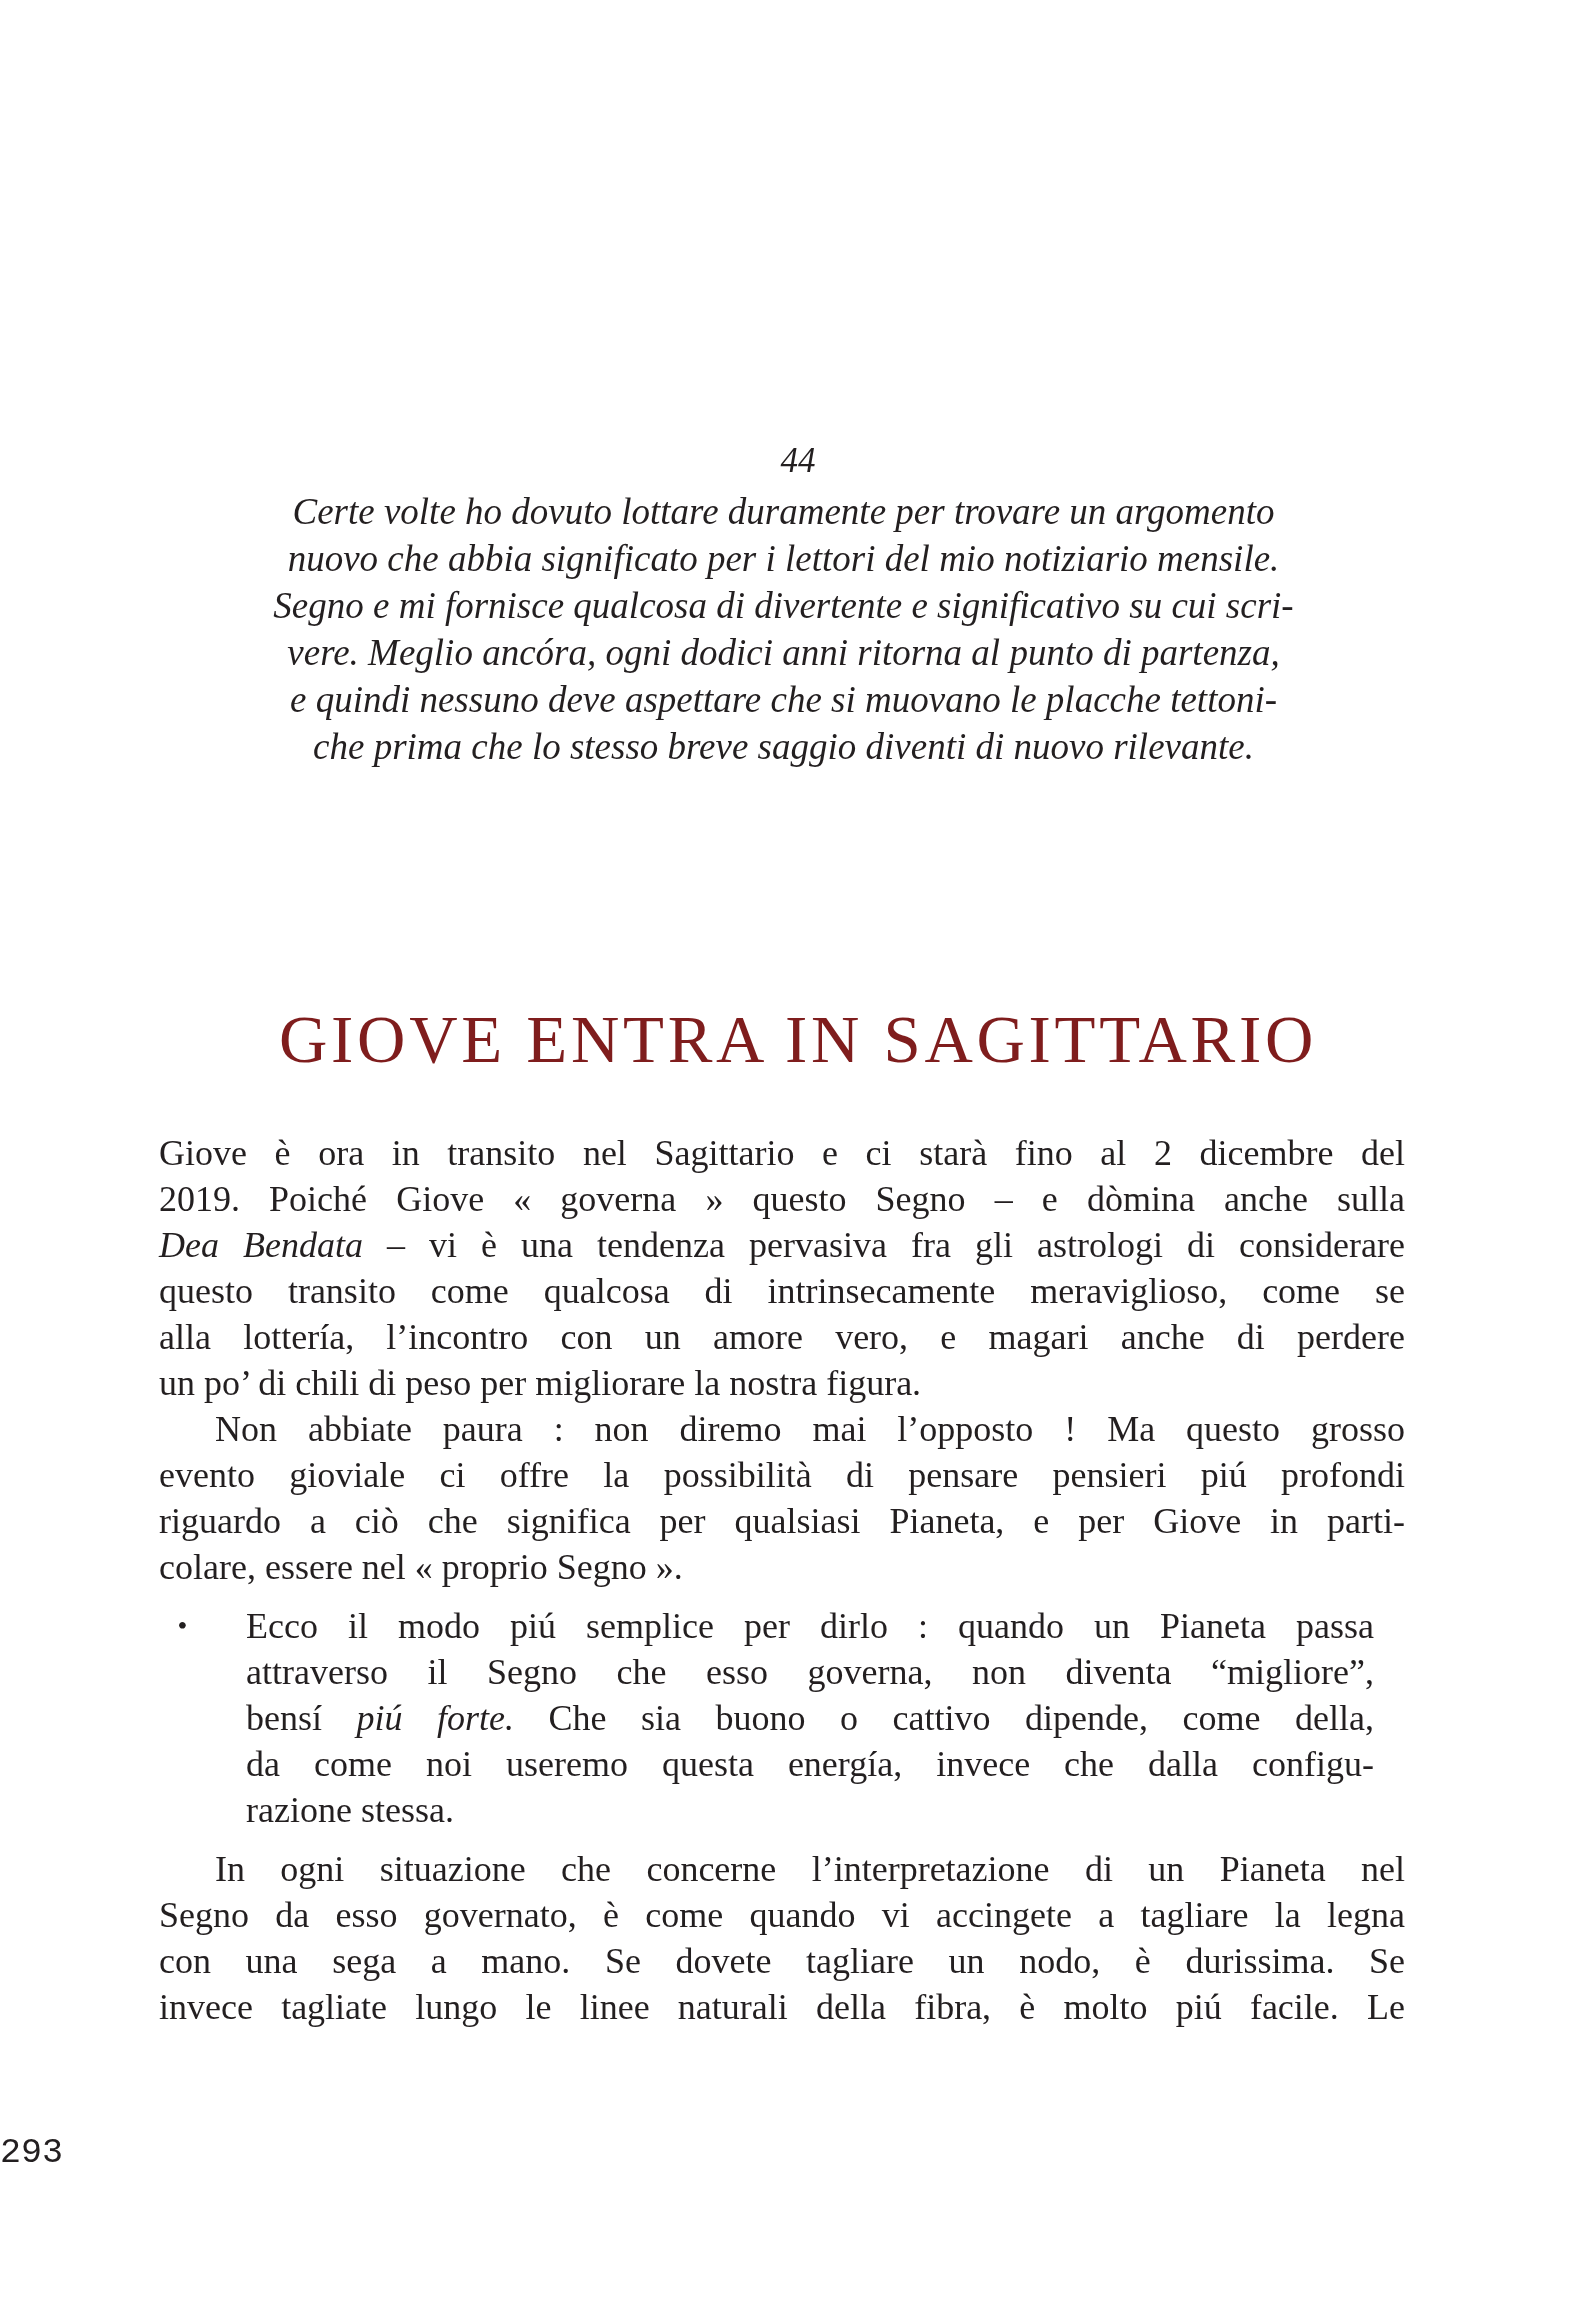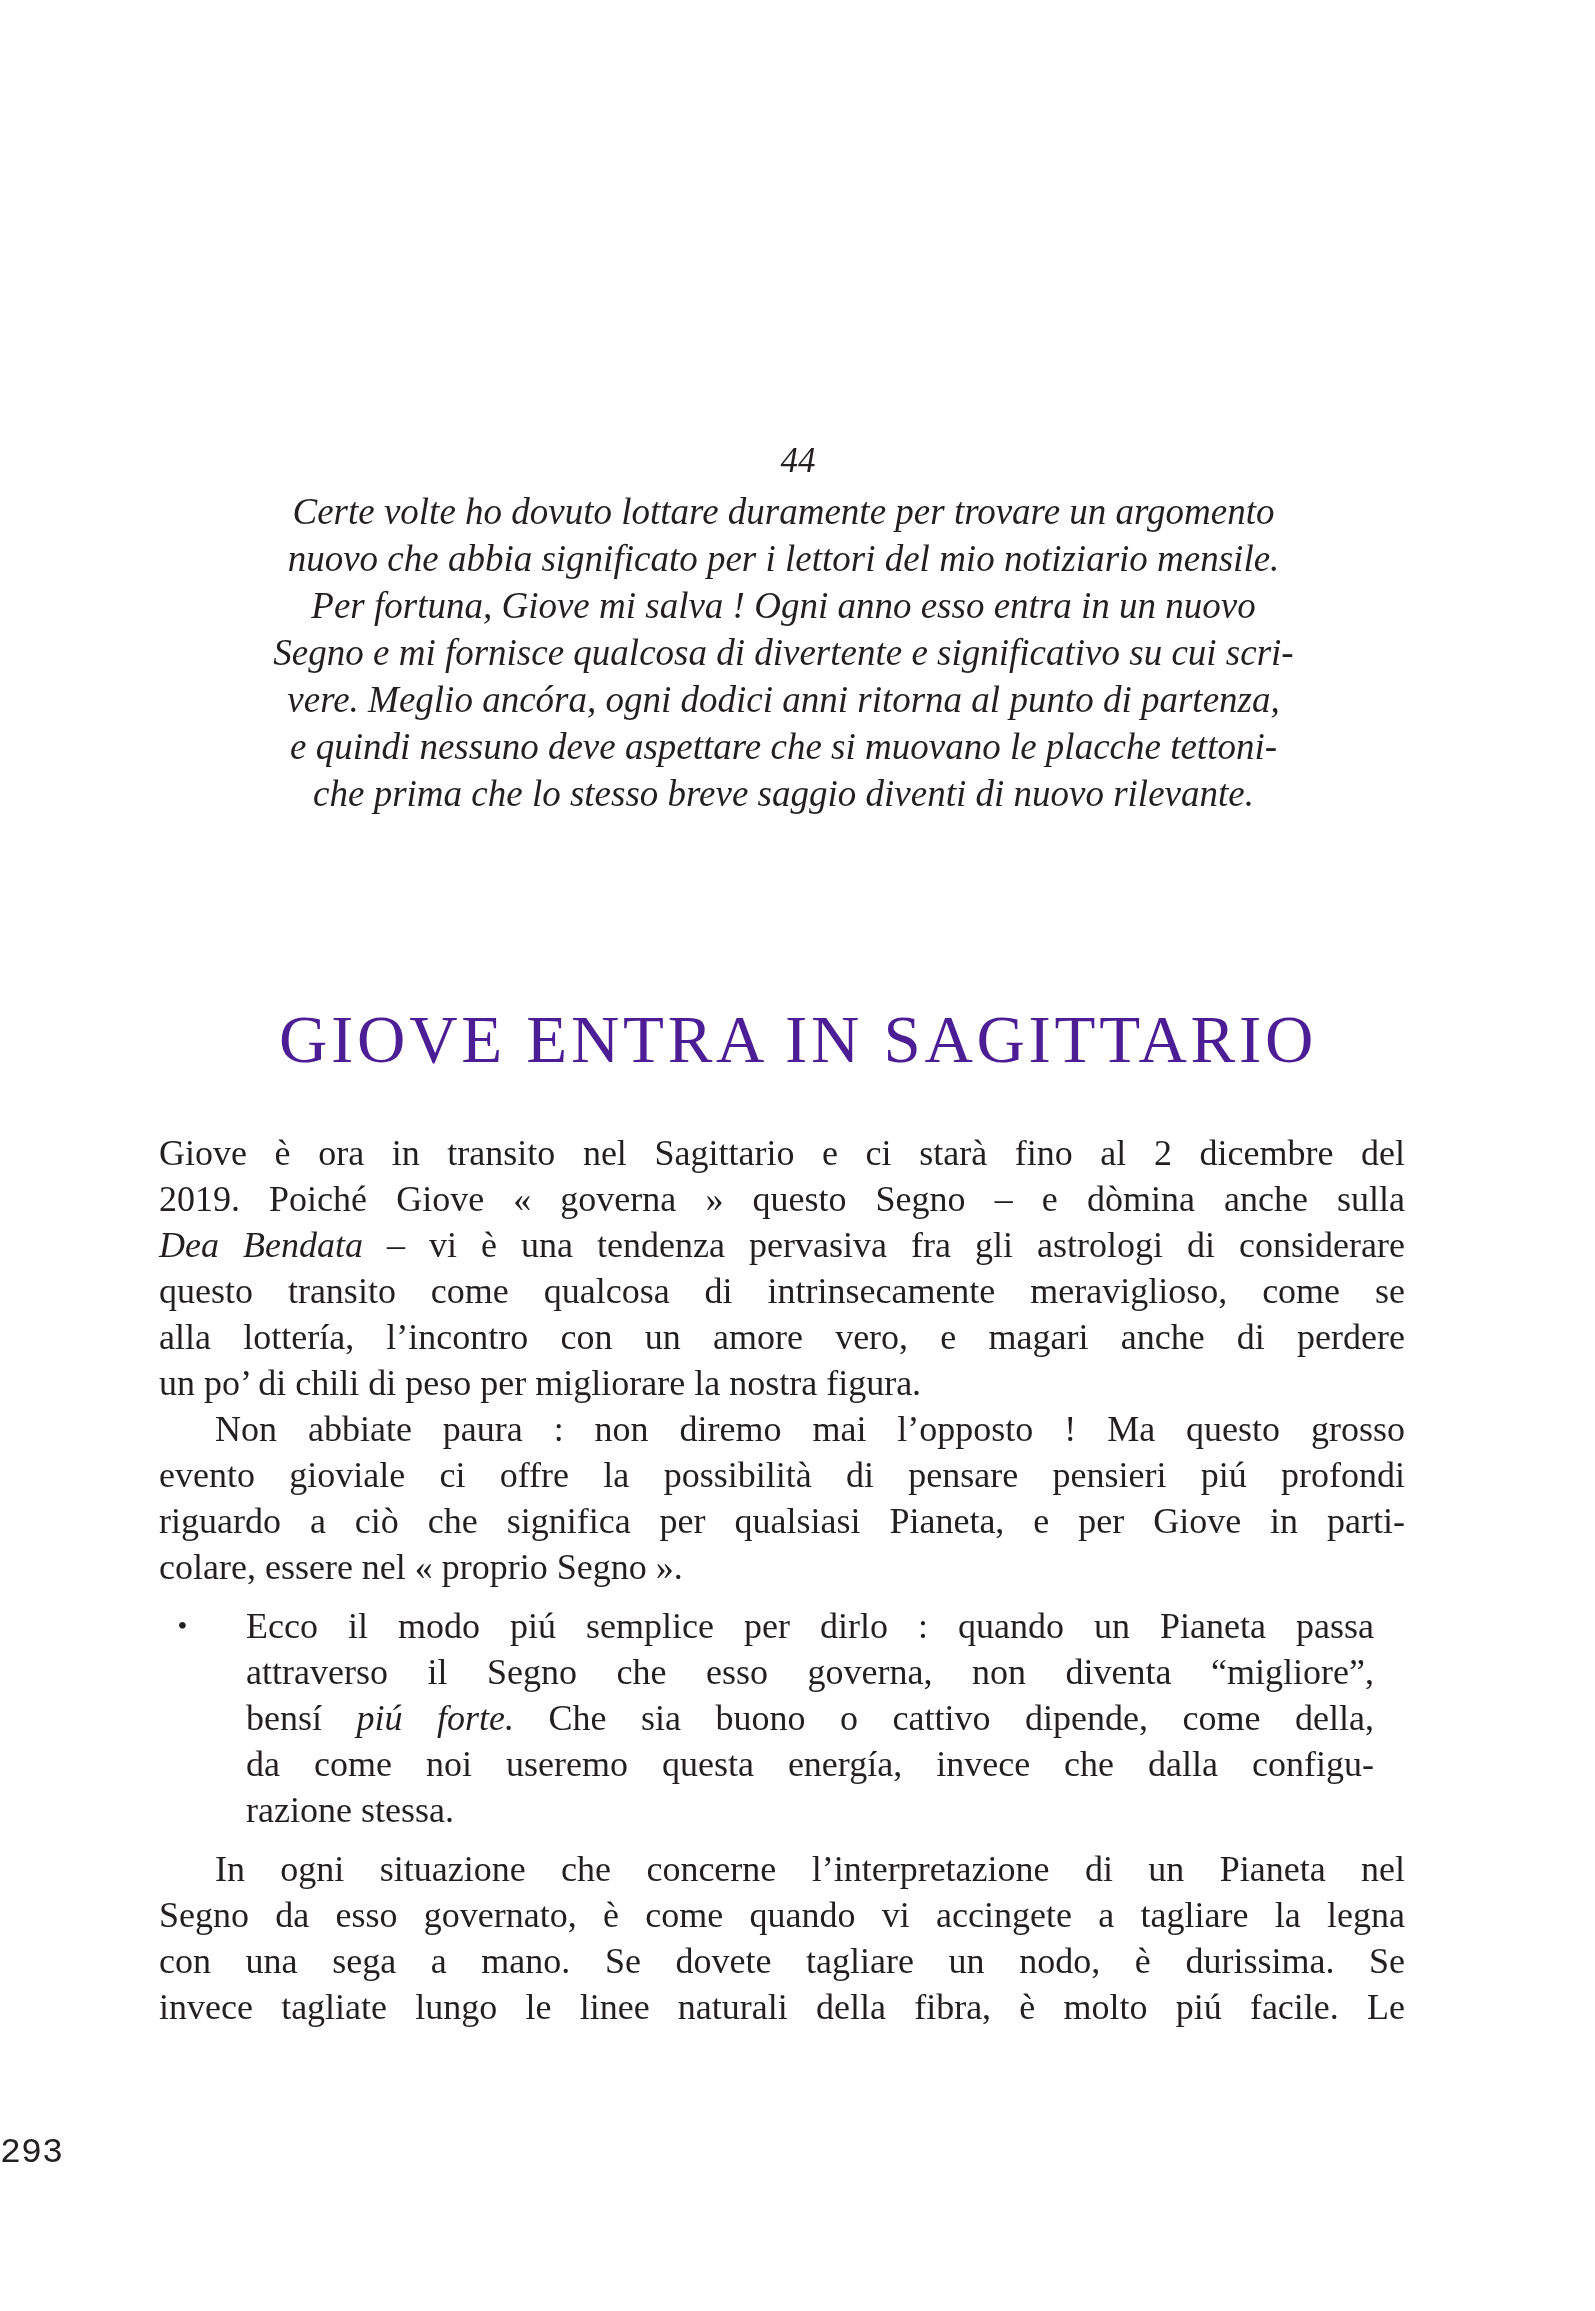--- a/index.html
+++ b/index.html
@@ -10,21 +10,21 @@
     .quote-number { position: absolute; left: 0; width: 1596px; top: 438px;
       text-align: center; font-style: italic; font-size: 35px; line-height: 45px;
       font-family: "Liberation Serif", serif; }
     .epigraph { position: absolute; left: 252px; width: 1063px; top: 488px;
       text-align: center; font-style: italic; font-family: "Liberation Serif", serif;
       font-size: 37px; line-height: 47px; }
     .epigraph .line { display: block; white-space: nowrap; }
 
     .title { position: absolute; left: 0; width: 1596px; top: 1002px; text-align: center;
       font-family: "Liberation Serif", serif; font-size: 67px; line-height: 75px;
-      letter-spacing: 3.7px; font-weight: normal; margin: 0; color: #4c1d95; }
+      letter-spacing: 3.7px; font-weight: normal; margin: 0; color: #7f1d1d; }
 
     .body-text { position: absolute; left: 159px; width: 1246px; top: 1130px;
       font-family: "Liberation Serif", serif; font-size: 36px; line-height: 46px; }
     .ln { display: block; white-space: nowrap; text-align: justify; text-align-last: justify; }
     .ln.last { text-align-last: left; }
     .indent { padding-left: 56px; }
 
     .bullet-block { position: relative; margin-top: 13px; margin-bottom: 13px; padding-left: 87px; width: 1128px; }
     .bullet-dot { position: absolute; left: 18.6px; top: 0; font-size: 28px; line-height: 46px; }
 
@@ -35,21 +35,20 @@
 </head>
 <body>
 
 <div class="page">
 
   <div class="quote-number">44</div>
 
   <div class="epigraph">
     <span class="line">Certe volte ho dovuto lottare duramente per trovare un argomento</span>
     <span class="line">nuovo che abbia significato per i lettori del mio notiziario mensile.</span>
-    <span class="line">Per fortuna, Giove mi salva !  Ogni anno esso entra in un nuovo</span>
     <span class="line">Segno e mi fornisce qualcosa di divertente e significativo su cui scri-</span>
     <span class="line">vere.  Meglio ancóra, ogni dodici anni ritorna al punto di partenza,</span>
     <span class="line">e quindi nessuno deve aspettare che si muovano le placche tettoni-</span>
     <span class="line">che prima che lo stesso breve saggio diventi di nuovo rilevante.</span>
   </div>
 
   <h1 class="title">GIOVE ENTRA IN SAGITTARIO</h1>
 
   <div class="body-text">
 

